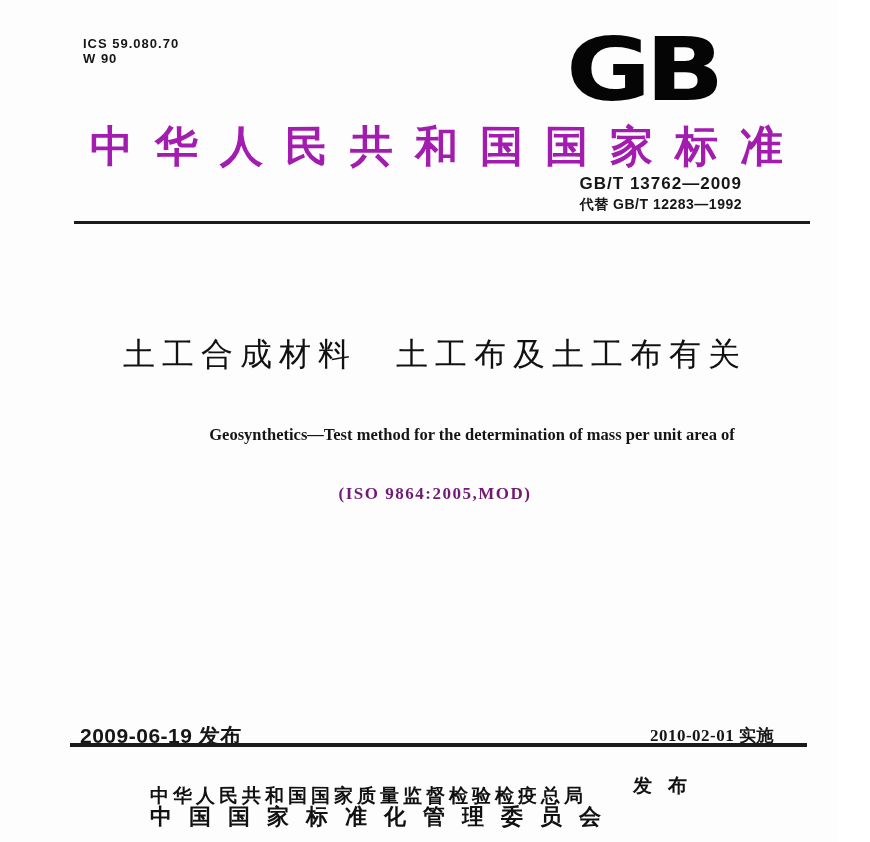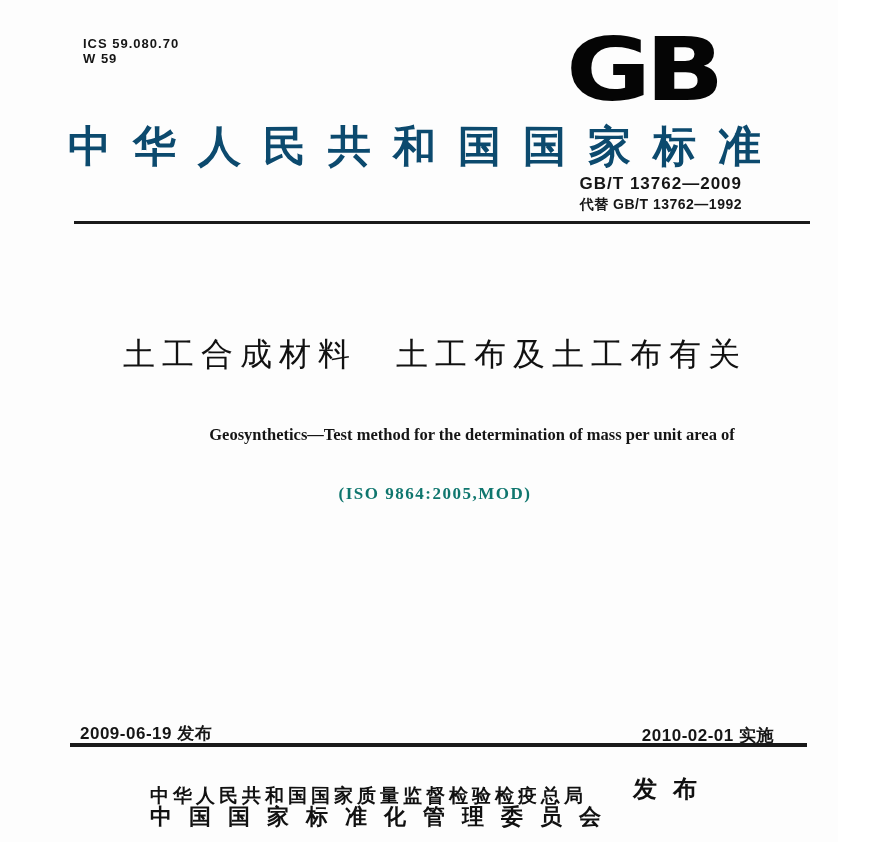--- a/index.html
+++ b/index.html
@@ -33,28 +33,28 @@
     font-weight: bold;
     font-size: 88px;
     line-height: 80px;
     letter-spacing: -5px;
     color: #050505;
     transform: scaleX(1.18);
     transform-origin: left top;
   }
   .heading {
     position: absolute;
-    left: 68px;
+    left: 90px;
     top: 118px;
     font-family: "DejaVu Sans", sans-serif;
     font-size: 43px;
     font-weight: bold;
     letter-spacing: 22px;
     white-space: nowrap;
-    color: #0c4a6e;
+    color: #a21caf;
   }
   .std-num-block {
     position: absolute;
     right: 96px;
     top: 174px;
     text-align: right;
   }
   .std-num {
     font-size: 17px;
     font-weight: bold;
@@ -106,39 +106,40 @@
   .iso-ref {
     position: absolute;
     left: 0;
     top: 484px;
     width: 870px;
     text-align: center;
     font-family: "Liberation Serif", serif;
     font-size: 17px;
     font-weight: bold;
     letter-spacing: 1.5px;
-    color: #0f766e;
+    color: #701a75;
   }
   .issue-date {
     position: absolute;
     left: 80px;
     top: 722px;
-    font-size: 17px;
+    font-size: 21px;
     font-weight: bold;
     letter-spacing: 0.5px;
     white-space: nowrap;
   }
   .impl-date {
     position: absolute;
     right: 64px;
     top: 724px;
     font-size: 17px;
     font-weight: bold;
     letter-spacing: 0.5px;
     white-space: nowrap;
+    font-family: Liberation Serif, serif;
   }
   .rule-bottom {
     left: 70px;
     top: 743px;
     width: 737px;
     height: 4px;
   }
   .issuer-block {
     position: absolute;
     left: 150px;
@@ -158,44 +159,44 @@
   .issuer-line2 {
     font-size: 22px;
     letter-spacing: 17px;
     line-height: 21px;
     white-space: nowrap;
   }
   .issued-label {
     position: absolute;
     left: 633px;
     top: 773px;
-    font-size: 24px;
+    font-size: 19px;
     font-weight: bold;
     letter-spacing: 16px;
     white-space: nowrap;
     color: #111111;
   }
 </style>
 </head>
 <body>
 
 <div class="page">
 
   <div class="ics-block">
     <div>ICS 59.080.70</div>
-    <div>W 59</div>
+    <div>W 90</div>
   </div>
 
   <div class="gb-logo">GB</div>
 
   <div class="heading">中华人民共和国国家标准</div>
 
   <div class="std-num-block">
     <div class="std-num">GB/T 13762—2009</div>
-    <div class="replaces">代替 GB/T 13762—1992</div>
+    <div class="replaces">代替 GB/T 12283—1992</div>
   </div>
 
   <div class="rule rule-top"></div>
 
   <div class="title-zh">
     <div>土工合成材料　土工布及土工布有关</div>
   </div>
 
   <div class="title-en">
     <div>Geosynthetics—Test method for the determination of mass per unit area of</div>

